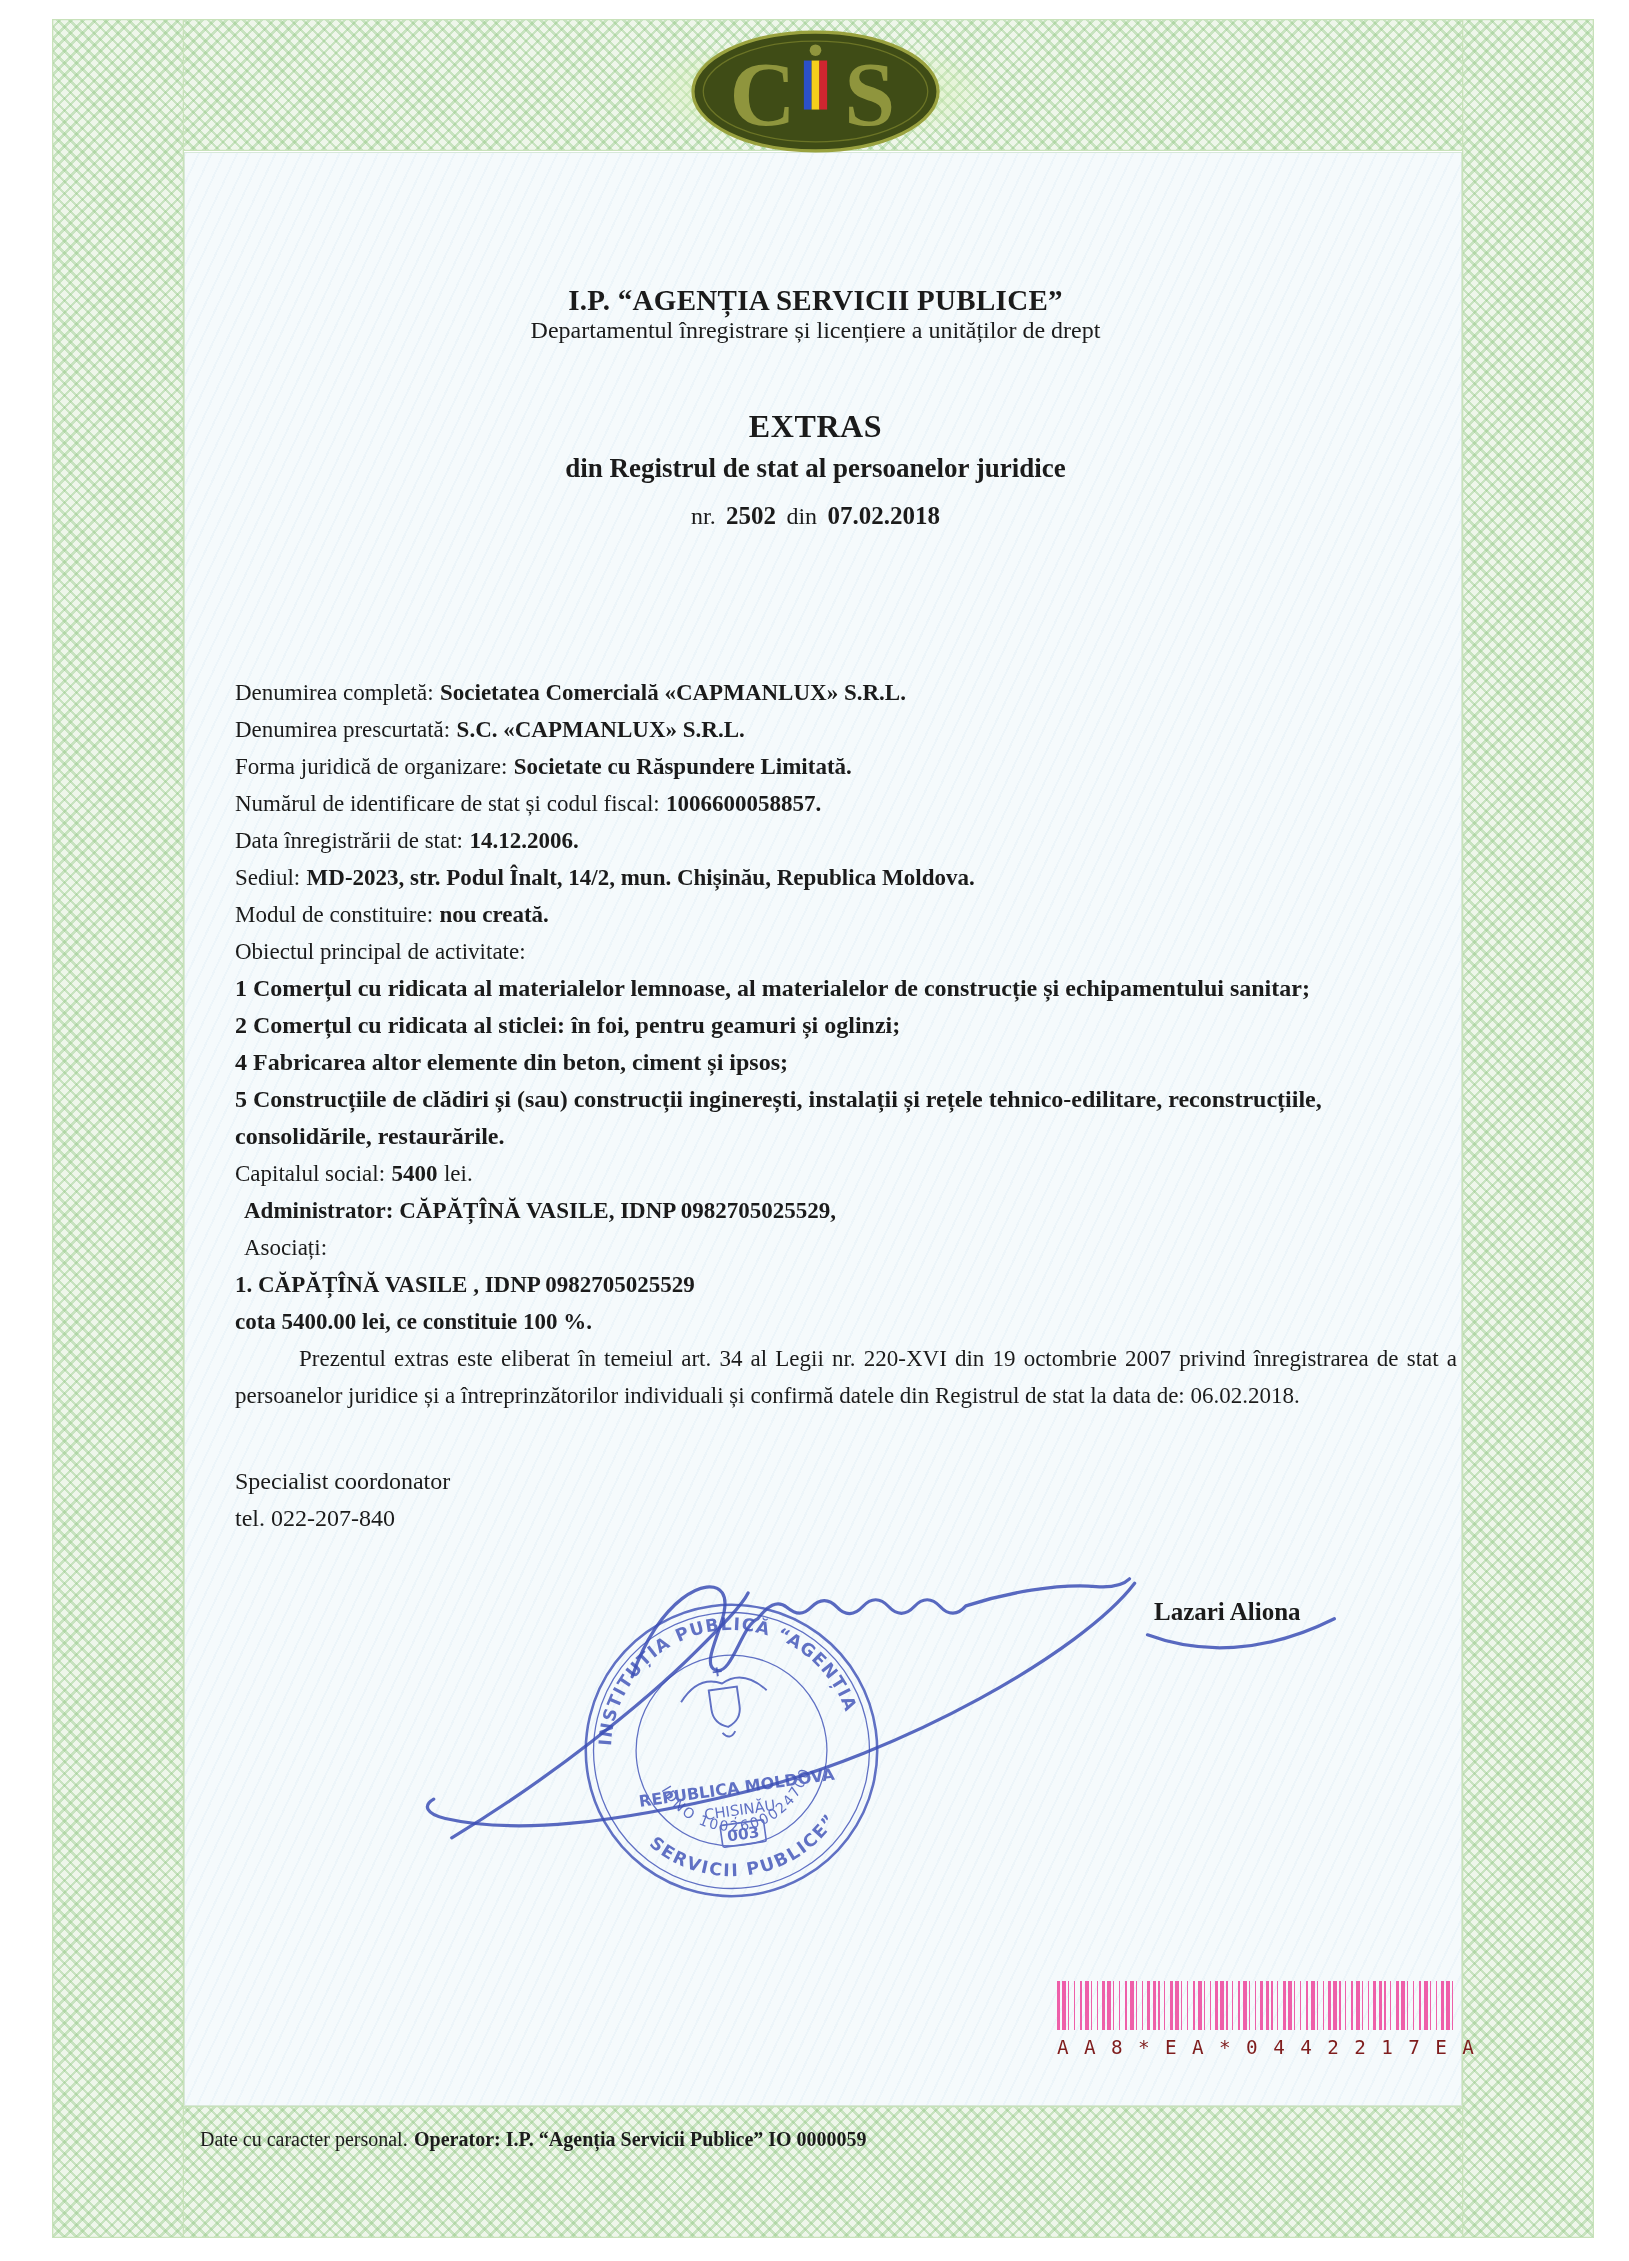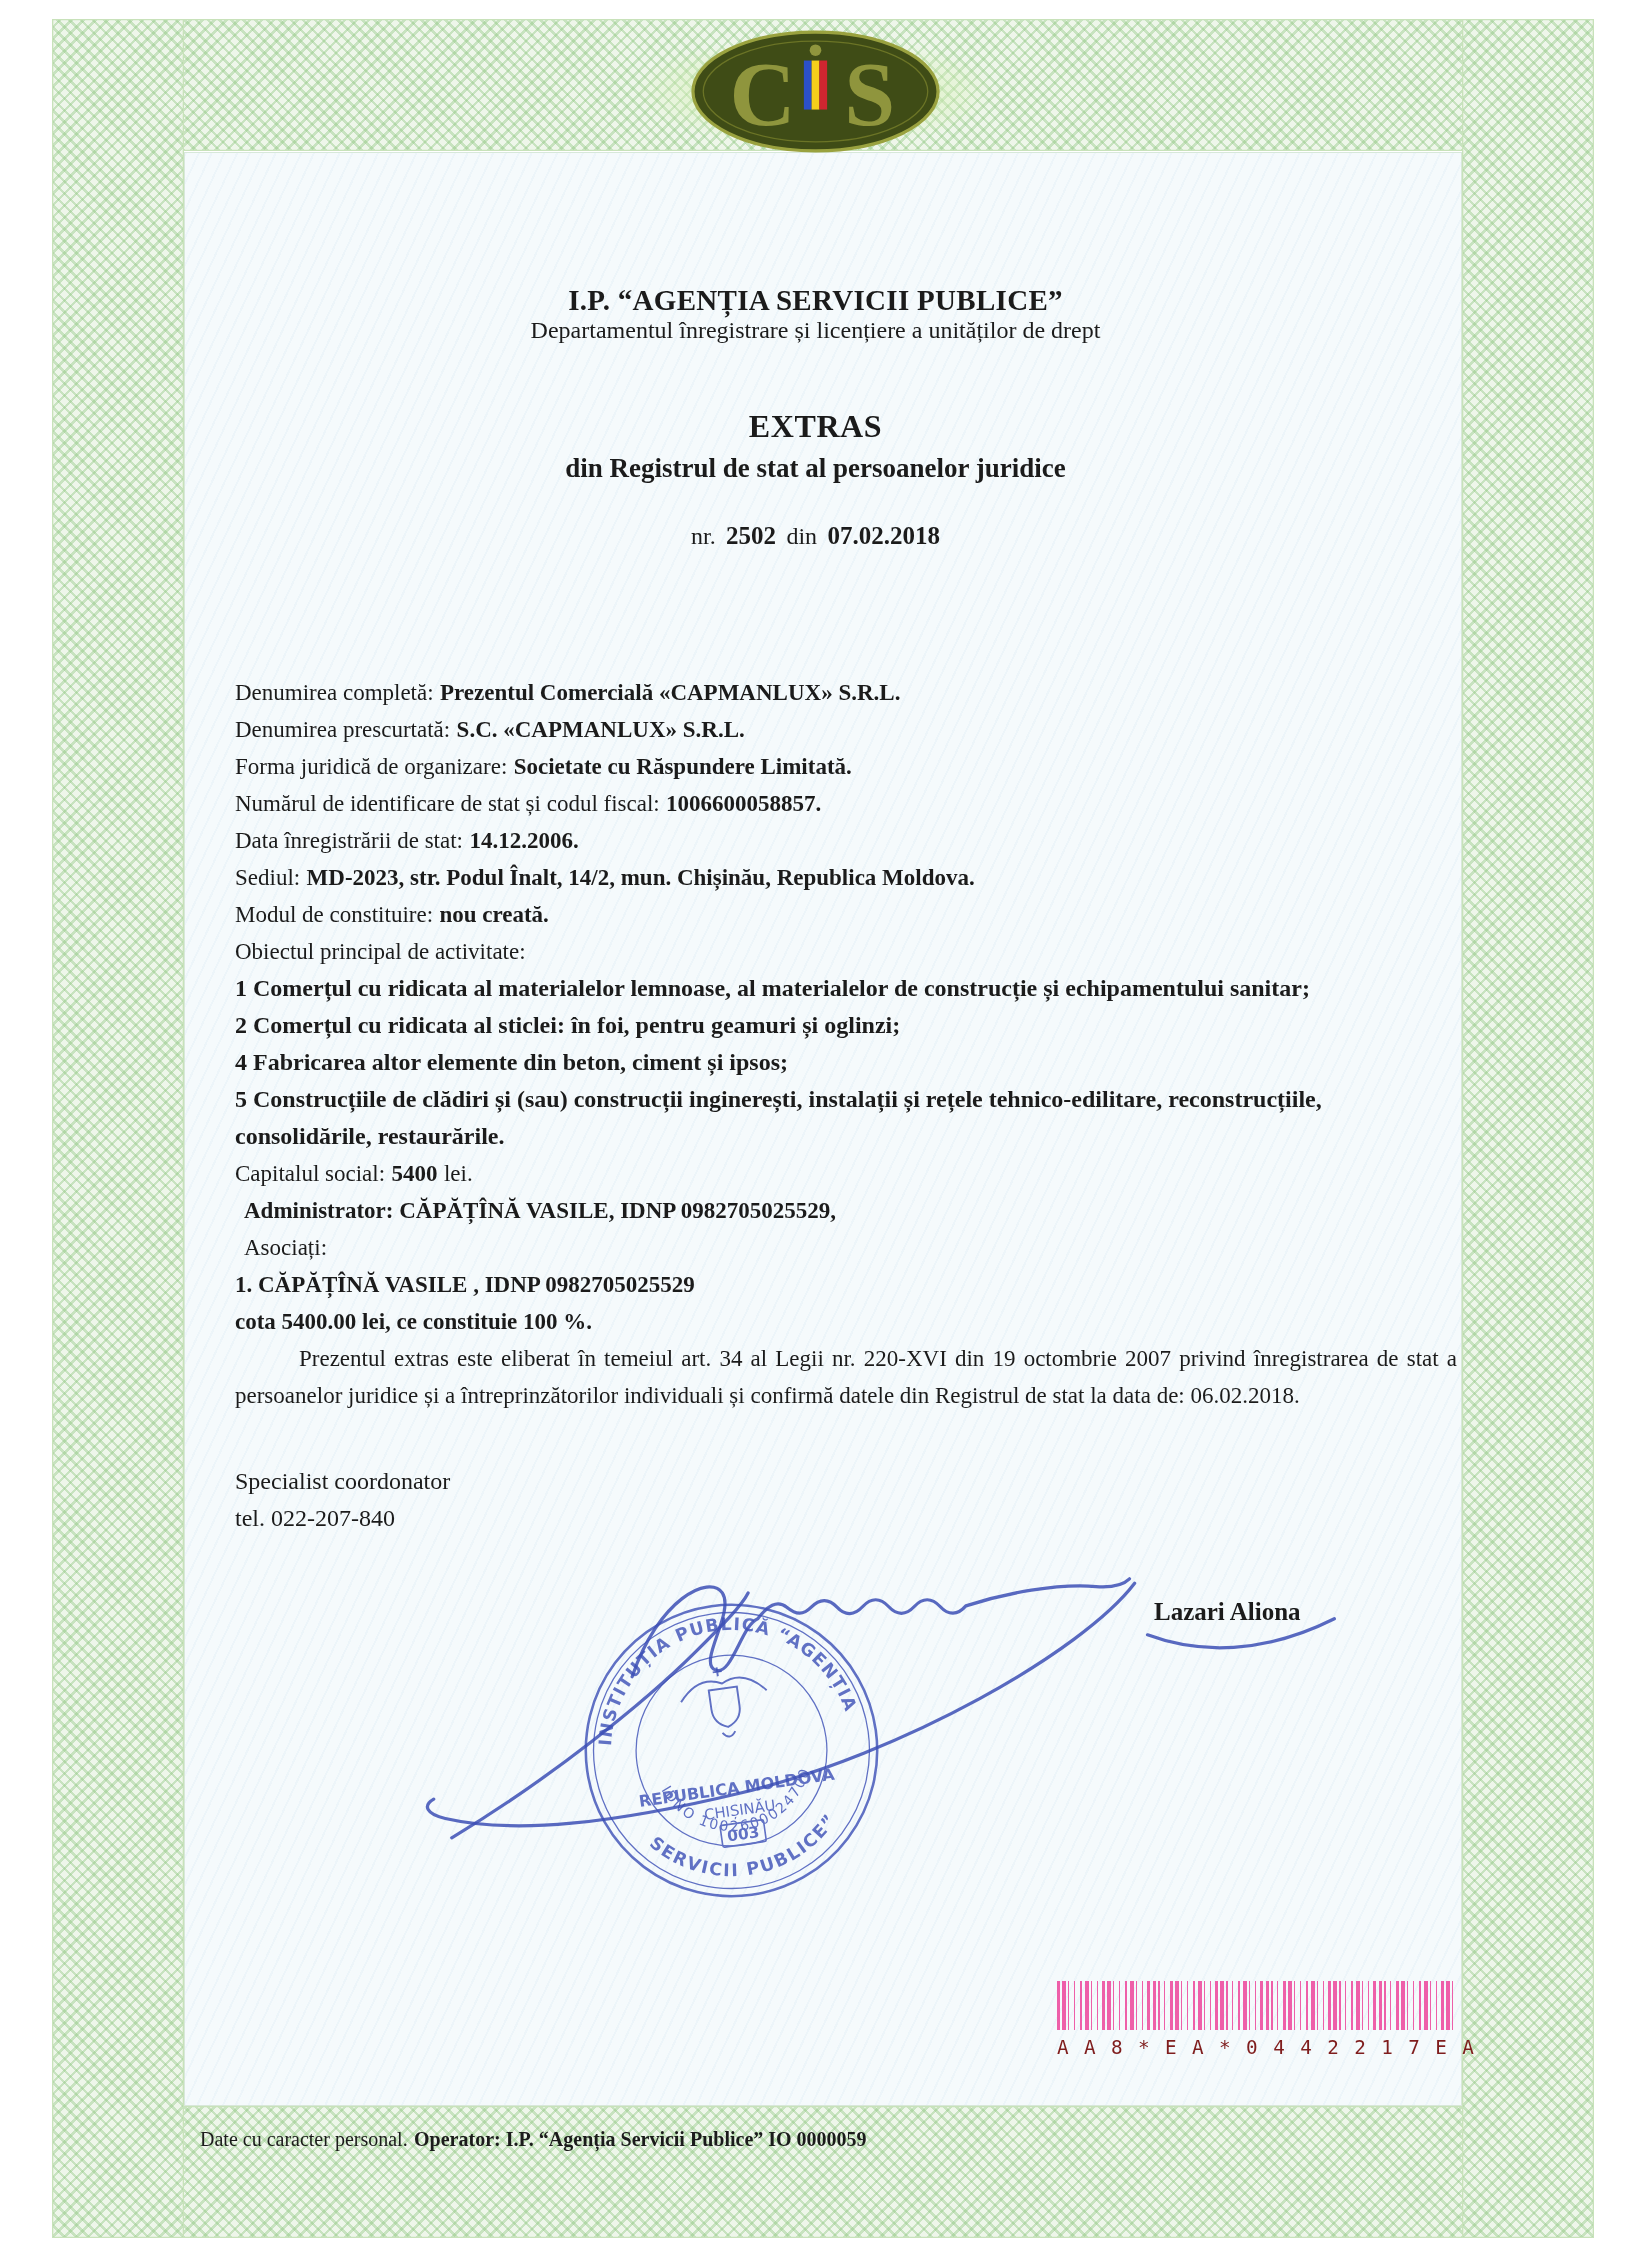--- a/index.html
+++ b/index.html
@@ -36,21 +36,21 @@
     background:radial-gradient(ellipse 50% 50% at 50% 50%,
       rgba(205,233,168,.95) 0%, rgba(216,240,186,.55) 46%, rgba(230,245,210,0) 72%);
   }
   .emblem svg{display:block;}
   
   .doc-header{position:absolute;z-index:6;left:206px;top:284px;width:1219px;text-align:center;}
   .org-title{font-weight:bold;font-size:29px;letter-spacing:0.3px;}
   .org-sub{font-size:24px;margin-top:0;}
   .doc-title{font-weight:bold;font-size:32px;letter-spacing:0.6px;margin-top:64px;}
   .doc-sub{font-weight:bold;font-size:27px;margin-top:7.7px;}
-  .nr-line{font-size:24px;margin-top:38px;}
+  .nr-line{font-size:24px;margin-top:18px;}
   .nr-line .num{font-weight:bold;font-size:25px;}
   .nr-line span{margin:0 5.2px;}
   
   .content{position:absolute;z-index:6;left:235px;top:674px;width:1222px;
     font-size:23px;line-height:37px;}
   .content p{margin:0;}
   .line .lbl{font-weight:normal;}
   .line .val{font-weight:bold;margin-left:6.4px;}
   .activity{font-weight:bold;font-size:24px;}
   .indent{padding-left:9px;}
@@ -115,21 +115,21 @@
     <div class="org-title">I.P. “AGENȚIA SERVICII PUBLICE”</div>
     <div class="org-sub">Departamentul înregistrare și licențiere a unităților de drept</div>
     <div class="doc-title">EXTRAS</div>
     <div class="doc-sub">din Registrul de stat al persoanelor juridice</div>
     <div class="nr-line">
       <span>nr.</span><span class="num">2502</span><span>din</span><span class="num">07.02.2018</span>
     </div>
   </div>
 
   <div class="content">
-    <p class="line"><span class="lbl">Denumirea completă:</span><span class="val">Prezentul Comercială «CAPMANLUX» S.R.L.</span></p>
+    <p class="line"><span class="lbl">Denumirea completă:</span><span class="val">Societatea Comercială «CAPMANLUX» S.R.L.</span></p>
     <p class="line"><span class="lbl">Denumirea prescurtată:</span><span class="val">S.C. «CAPMANLUX» S.R.L.</span></p>
     <p class="line"><span class="lbl">Forma juridică de organizare:</span><span class="val">Societate cu Răspundere Limitată.</span></p>
     <p class="line"><span class="lbl">Numărul de identificare de stat și codul fiscal:</span><span class="val">1006600058857.</span></p>
     <p class="line"><span class="lbl">Data înregistrării de stat:</span><span class="val">14.12.2006.</span></p>
     <p class="line"><span class="lbl">Sediul:</span><span class="val">MD-2023, str. Podul Înalt, 14/2, mun. Chișinău, Republica Moldova.</span></p>
     <p class="line"><span class="lbl">Modul de constituire:</span><span class="val">nou creată.</span></p>
 
     <p>Obiectul principal de activitate:</p>
     <p class="activity">1 Comerțul cu ridicata al materialelor lemnoase, al materialelor de construcție și echipamentului sanitar;</p>
     <p class="activity">2 Comerțul cu ridicata al sticlei: în foi, pentru geamuri și oglinzi;</p>

